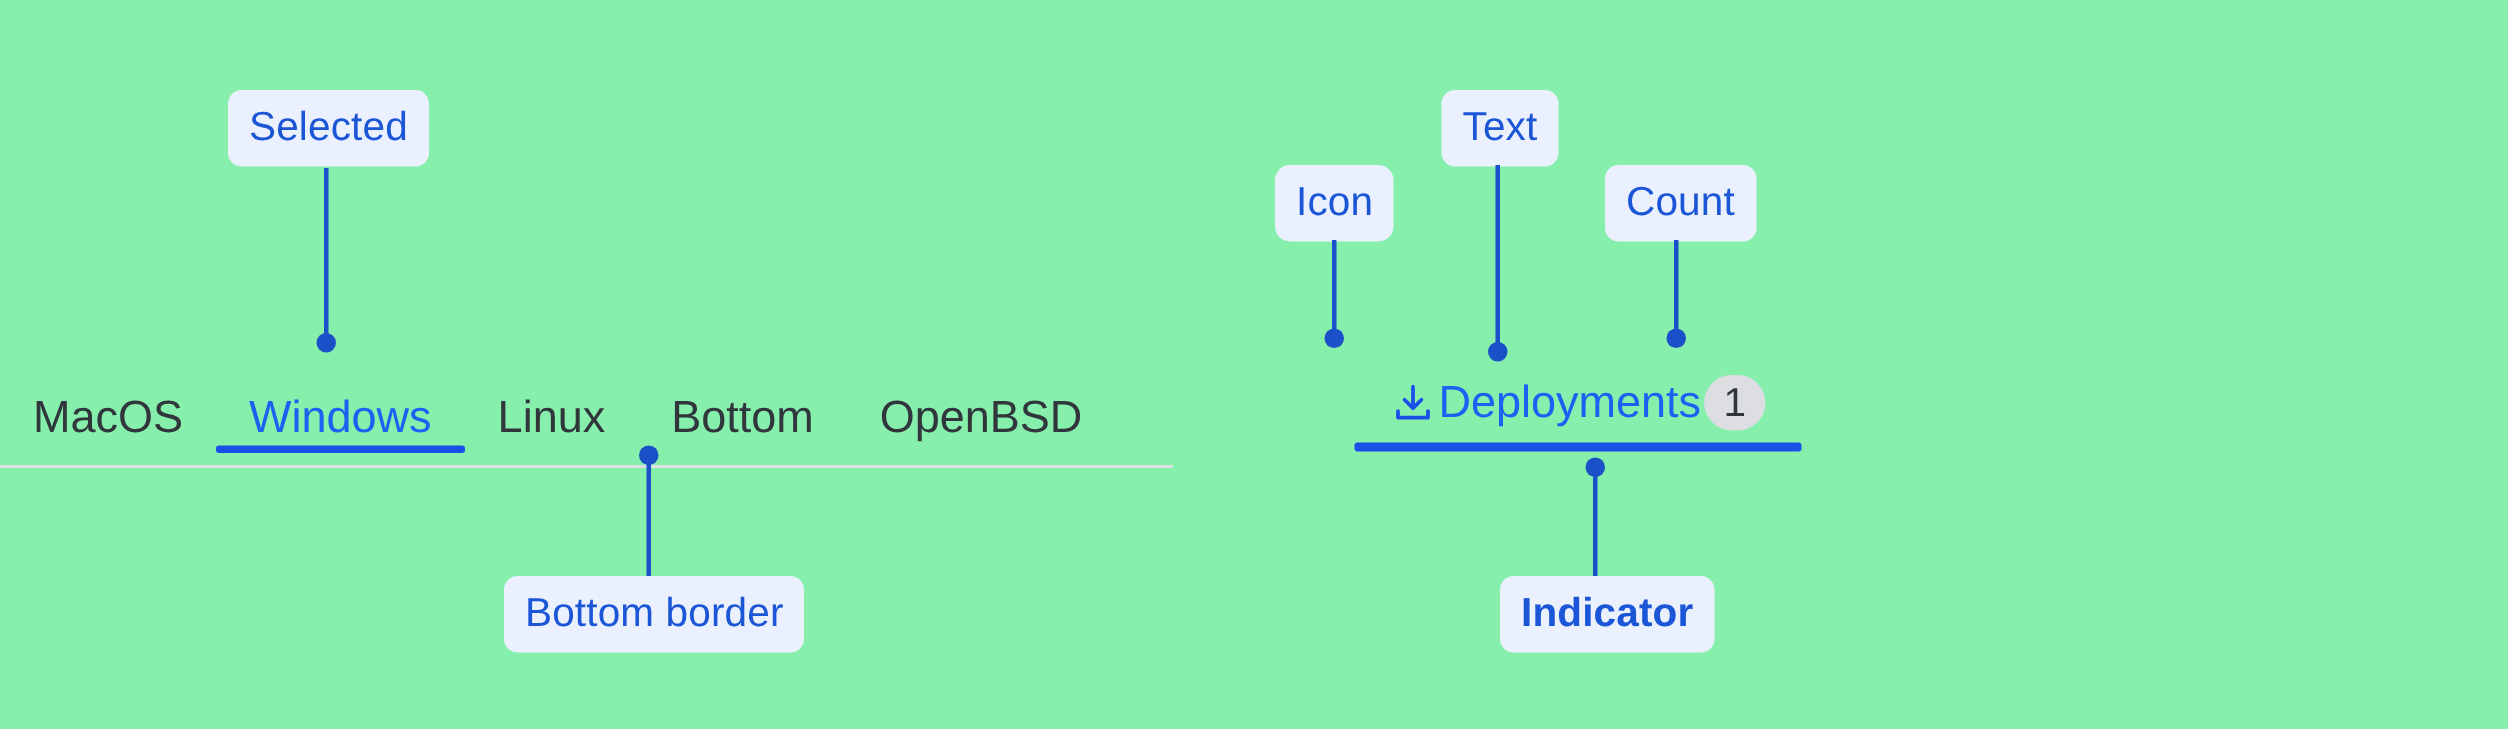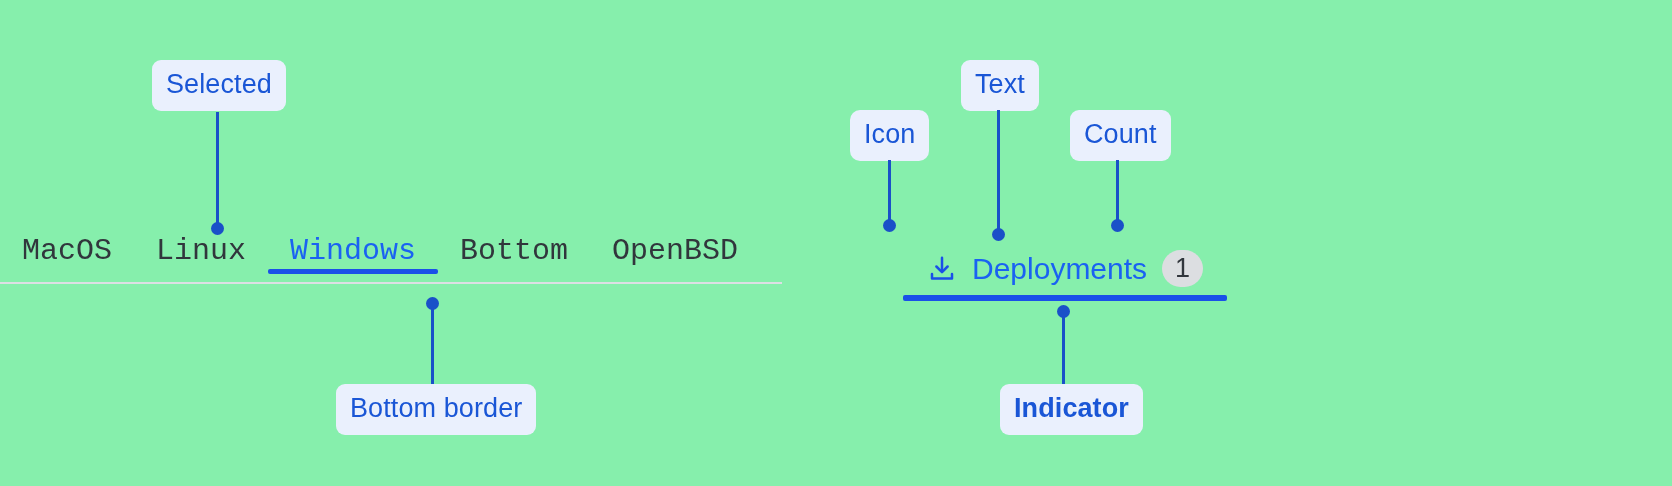--- a/index.html
+++ b/index.html
@@ -44,26 +44,25 @@
     width: 13px;
     height: 13px;
     border-radius: 50%;
     background: #1a50c8;
   }
 
   
   .tabs-left {
     position: absolute;
     left: 0px;
-    top: 228px;
+    top: 256px;
     width: 782px;
     height: 56px;
     border-bottom: 2px solid #dcdfe4;
     box-sizing: border-box;
-    font-family: Liberation Mono, monospace;
   }
   .tabs-left-inner {
     position: absolute;
     left: 0;
     top: 0;
     display: flex;
     align-items: flex-start;
     height: 100%;
   }
   .tab {
@@ -95,21 +94,21 @@
   
   .tab-right-wrap {
     position: absolute;
     left: 903px;
     top: 246px;
   }
   .tab-right {
     position: relative;
     display: flex;
     align-items: center;
-    gap: 15px;
+    gap: 2px;
     padding: 4px 24px 14px 24px;
     background: transparent;
     border: none;
     font-family: inherit;
     cursor: pointer;
   }
   .tab-right::after {
     content: "";
     position: absolute;
     left: 0;
@@ -151,22 +150,22 @@
 
 <div id="stage">
 
   <div class="anno-badge" style="left:152px; top:60px;">Selected</div>
   <div class="anno-line" style="left:216px; top:112px; height:116px;"></div>
   <div class="anno-dot" style="left:211px; top:222px;"></div>
 
   <div class="tabs-left">
     <div class="tabs-left-inner">
       <button class="tab">MacOS</button>
+      <button class="tab is-selected">Windows</button>
       <button class="tab">Linux</button>
-      <button class="tab is-selected">Windows</button>
       <button class="tab">Bottom</button>
       <button class="tab">OpenBSD</button>
     </div>
   </div>
 
   <div class="anno-dot" style="left:426px; top:297px;"></div>
   <div class="anno-line" style="left:431px; top:303px; height:85px;"></div>
   <div class="anno-badge" style="left:336px; top:384px;">Bottom border</div>
 
   <div class="anno-badge" style="left:850px; top:110px;border-radius:10px;">Icon</div>

